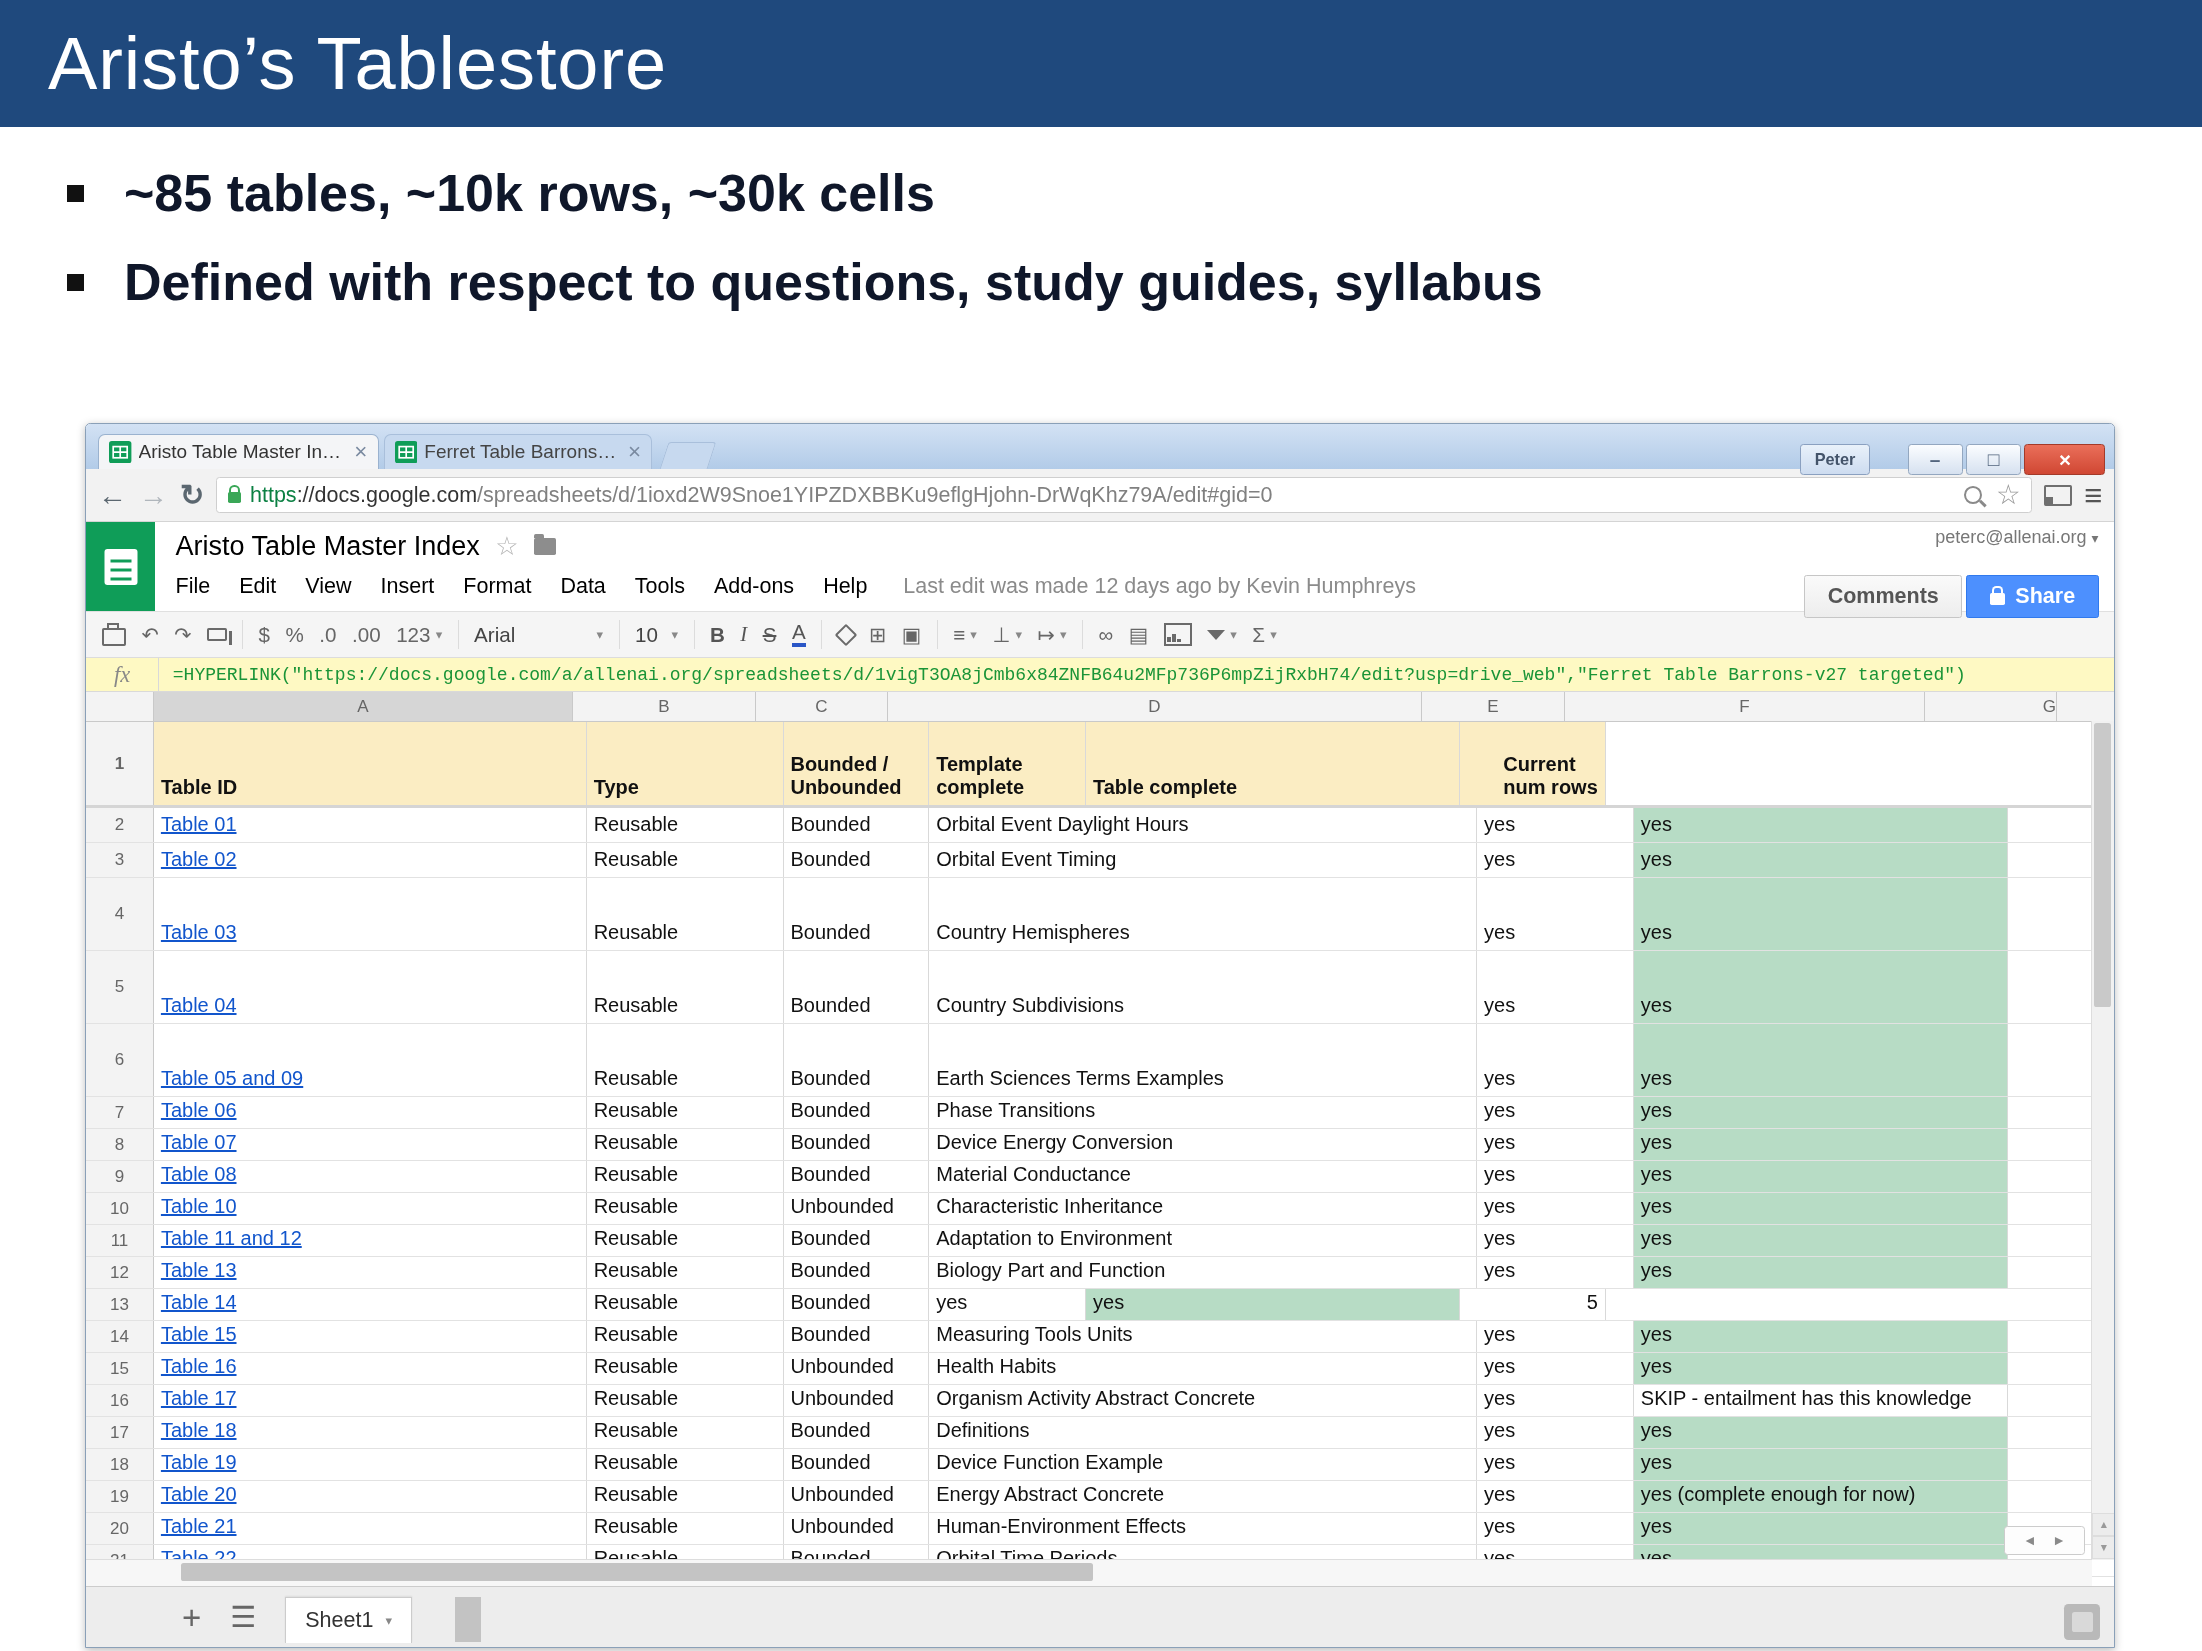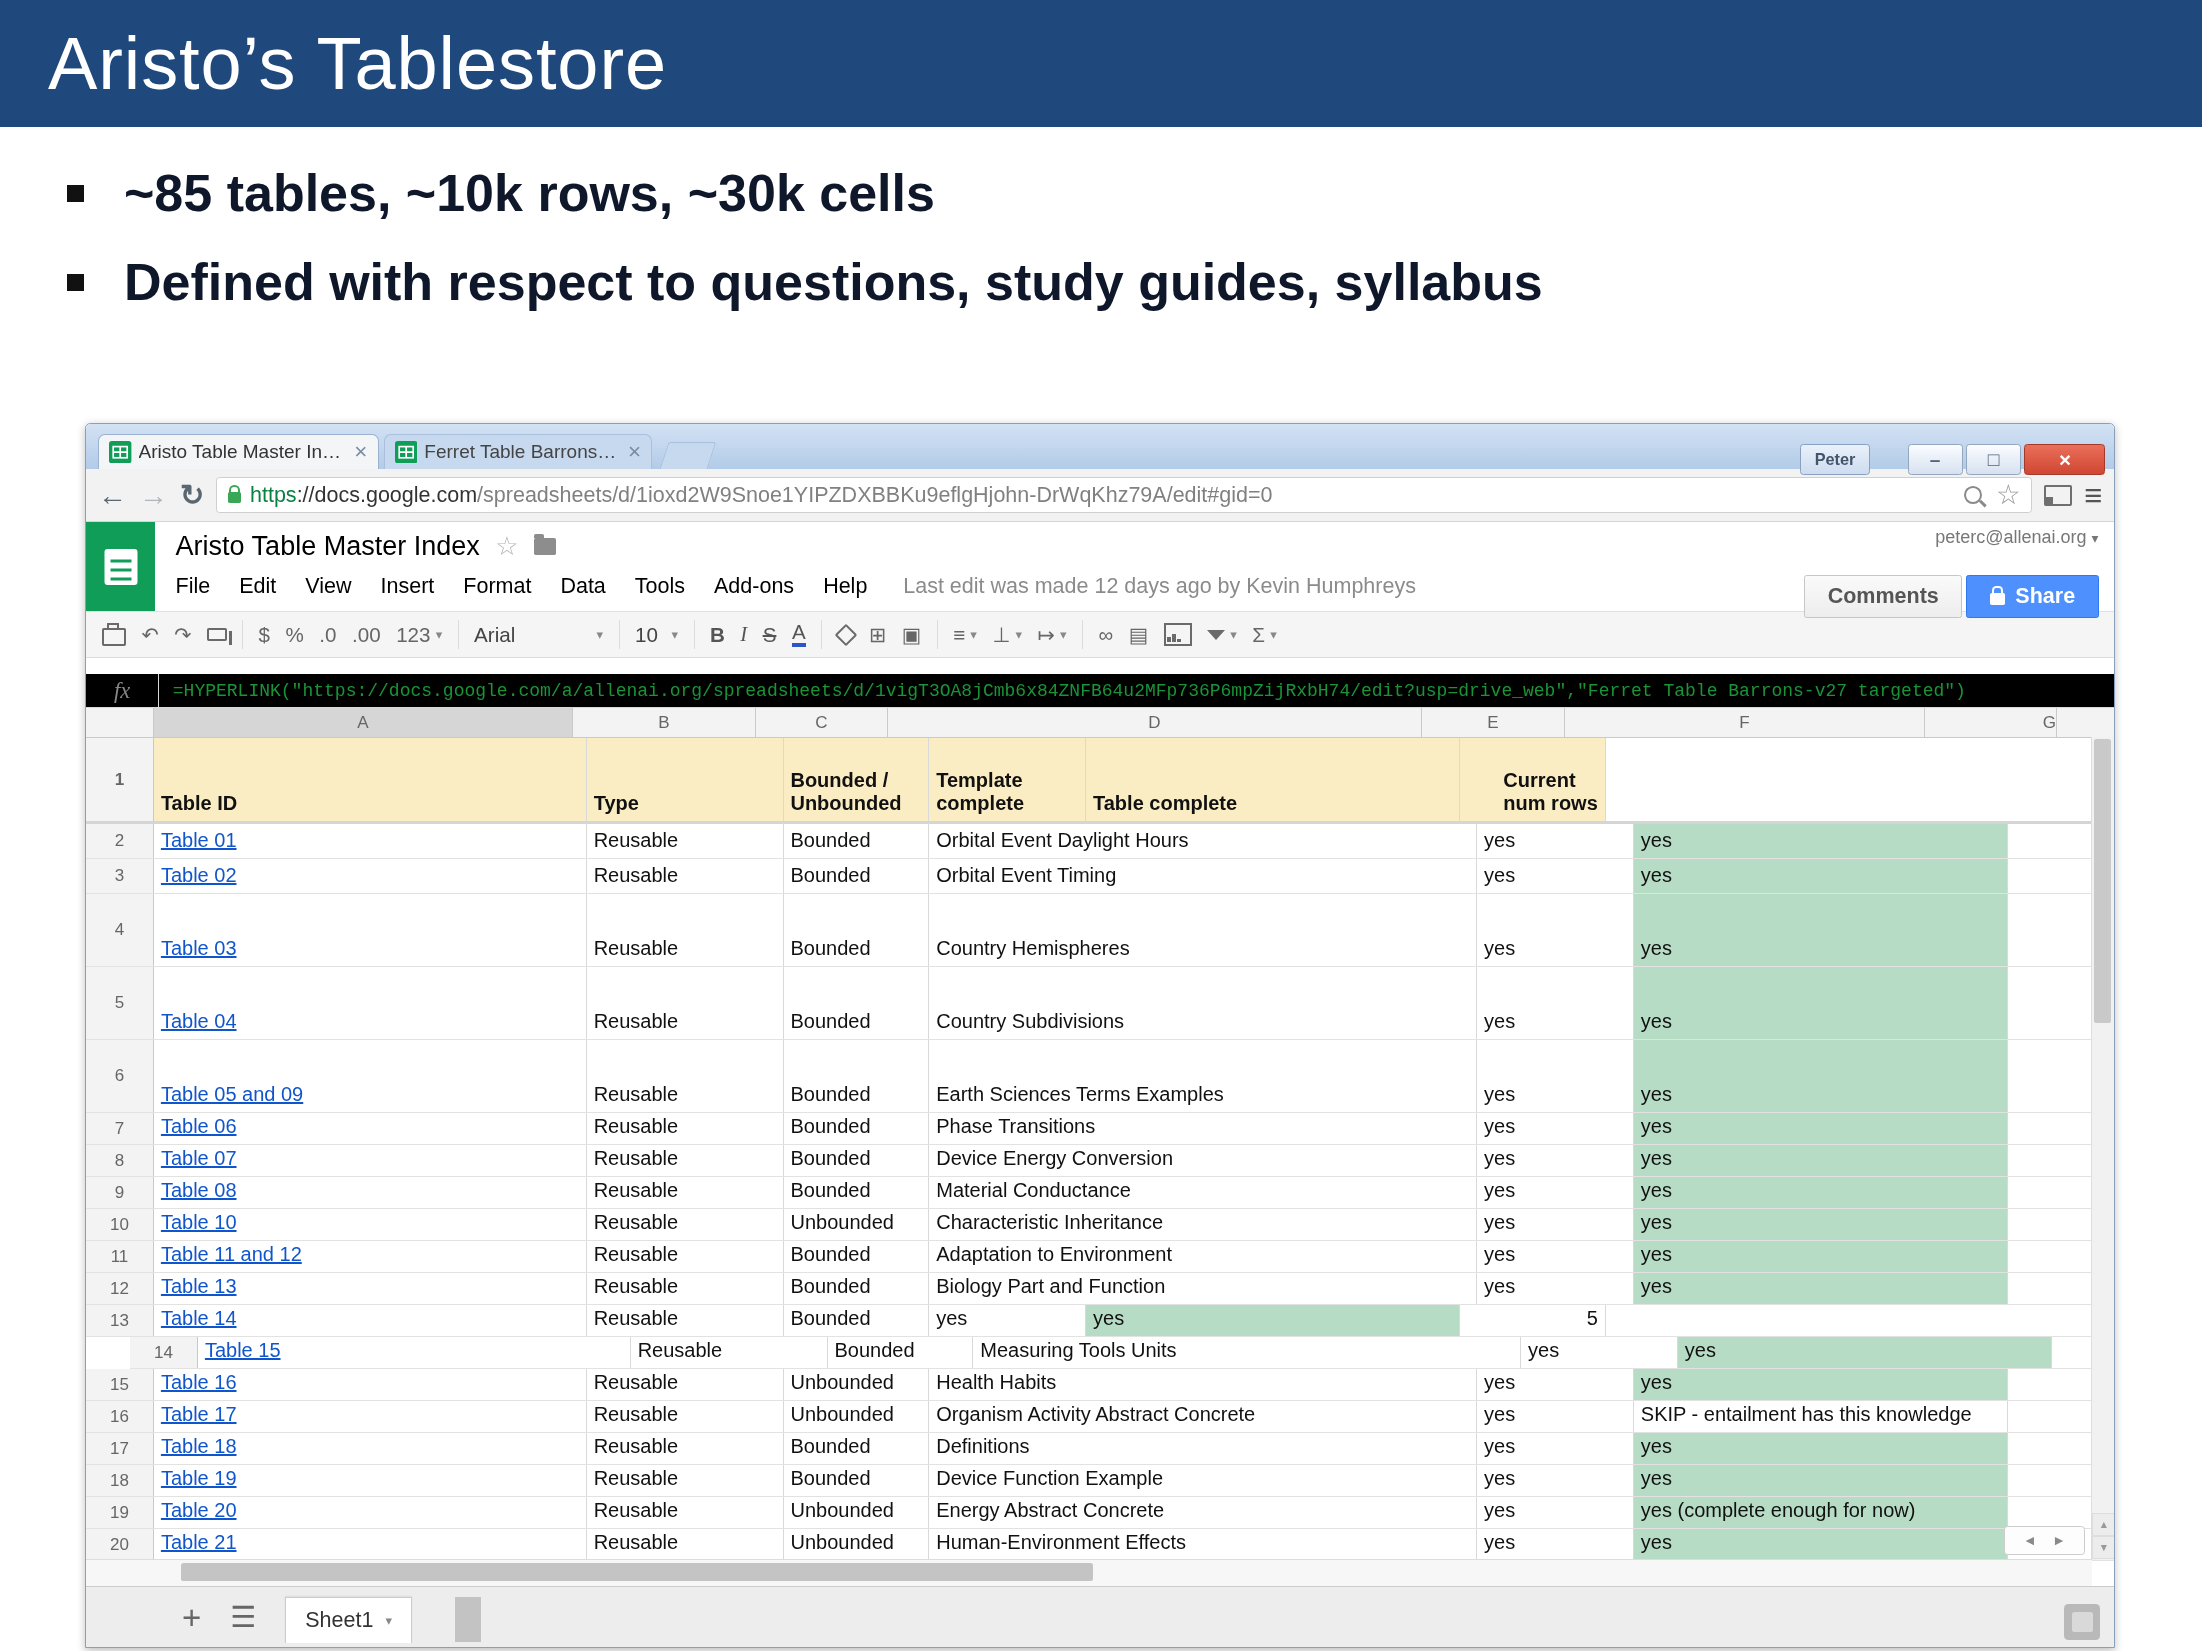--- a/index.html
+++ b/index.html
@@ -103,21 +103,21 @@
   .color-a{color:#555;border-bottom:4.3px solid #2a56c6;line-height:1;padding-bottom:0.9px;}
   .i-bucket{width:12px;height:12px;border:2.6px solid #6a6a6a;transform:rotate(45deg);border-radius:1.7px;}
   .i-chartbox{width:20.6px;height:15.5px;border:2.6px solid #6a6a6a;display:flex;align-items:flex-end;gap:1.7px;padding:1.7px;}
   .i-chartbox i{display:block;width:3.4px;background:#6a6a6a;}
   .i-funnel{width:0;height:0;border-left:9.5px solid transparent;border-right:9.5px solid transparent;
             border-top:10.3px solid #6a6a6a;position:relative;}
   .fontname{min-width:129px;color:#444;}
   .fontsize{min-width:43px;color:#444;}
 
   
-  .fxbar{height:33px;background:#000000;border-bottom:0.9px solid #d9d9d9;display:flex;align-items:center;flex:none;margin-top:16px;}
+  .fxbar{height:33px;background:#fef9c3;border-bottom:0.9px solid #d9d9d9;display:flex;align-items:center;flex:none;}
   .fxcell{width:72px;border-right:0.9px solid #d9d9d9;height:100%;display:flex;align-items:center;
           justify-content:center;font-family:"Liberation Serif",serif;font-style:italic;font-size:22.4px;color:#888;flex:none;}
   .formula{font-family:"Liberation Mono",monospace;font-size:18px;color:#1a9437;white-space:nowrap;
            overflow:hidden;padding-left:13.8px;flex:1;}
 
   
   .gridwrap{position:relative;flex:1;overflow:hidden;background:#fff;}
   .colletters{display:flex;height:29px;background:#f3f3f3;border-bottom:0.9px solid #c9c9c9;}
   .cl{border-right:0.9px solid #c9c9c9;display:flex;align-items:center;justify-content:center;
       font-size:17px;color:#666;}
@@ -515,21 +515,21 @@
           <div class="gcell c-num">13</div>
           <div class="gcell c-a">
             <span class="idlink">Table 14</span>
           </div>
           <div class="gcell c-b">Reusable</div>
           <div class="gcell c-c">Bounded</div>
           <div class="gcell c-e">yes</div>
           <div class="gcell c-f green">yes</div>
           <div class="gcell c-g">5</div>
         </div>
-        <div class="grow" style="height: 31px; margin-left: 44px;">
+        <div class="grow" style="height: 31px;">
           <div class="gcell c-num">14</div>
           <div class="gcell c-a">
             <span class="idlink">Table 15</span>
           </div>
           <div class="gcell c-b">Reusable</div>
           <div class="gcell c-c">Bounded</div>
           <div class="gcell c-d">Measuring Tools Units</div>
           <div class="gcell c-e">yes</div>
           <div class="gcell c-f green">yes</div>
           <div class="gcell c-g">23</div>

